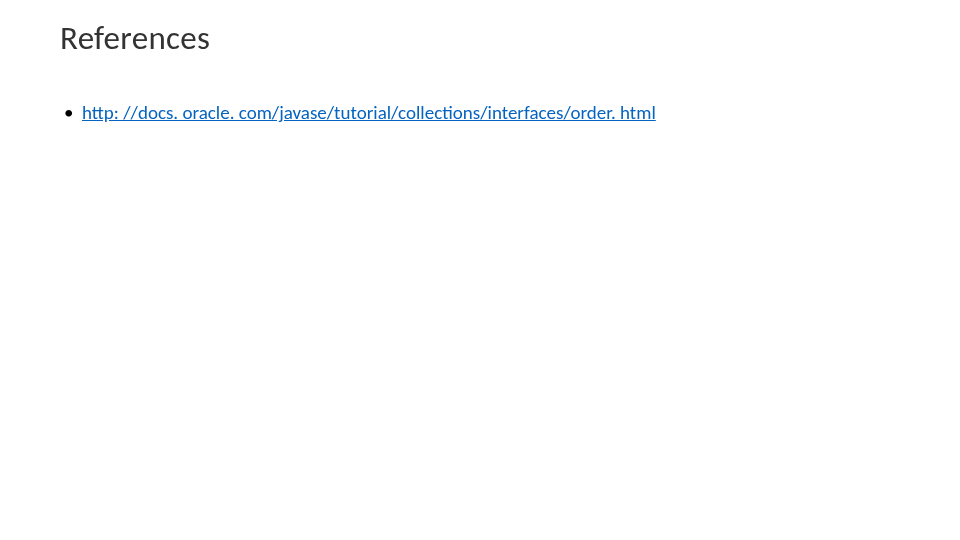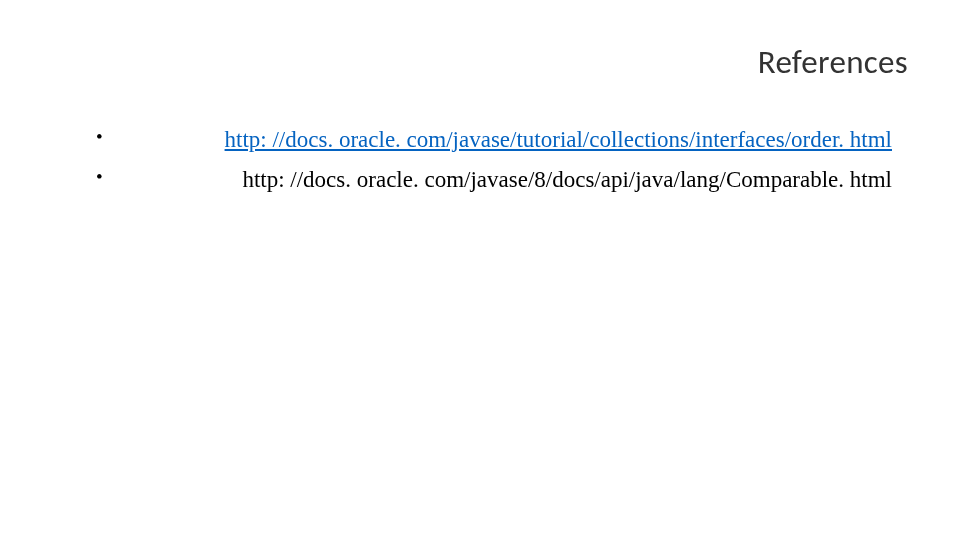--- a/index.html
+++ b/index.html
@@ -1,19 +1,18 @@
 <!DOCTYPE html>
 <html><head>
   <meta charset="utf-8">
   <style>
     * {
-      margin: 8px;
+      margin: 0;
       padding: 0;
       box-sizing: border-box;
-      text-align: right;
     }
     body {
       width: 960px;
       height: 540px;
       background: #ffffff;
       font-family: Calibri, Arial, sans-serif;
       color: #000000;
       padding: 18px 60px 0 60px;
     }
     .title {
@@ -22,25 +21,24 @@
       color: #333333;
       margin-bottom: 42px;
       letter-spacing: 0.3px;
     }
     .bullet-list {
       list-style: none;
       padding-left: 22px;
     }
     .bullet-item {
       position: relative;
-      font-size: 23px;
+      font-size: 19px;
       line-height: 1.4;
       margin-bottom: 2px;
       color: #000000;
-      font-family: Liberation Serif, serif;
     }
     .bullet-item::before {
       content: "•";
       position: absolute;
       left: -18px;
       top: 0;
       font-size: 19px;
       color: #000000;
     }
     .link {
@@ -54,16 +52,13 @@
   </style>
 </head>
 <body>
 
 <h1 class="title">References</h1>
 
 <ul class="bullet-list">
   <li class="bullet-item">
     <a class="link">http: //docs. oracle. com/javase/tutorial/collections/interfaces/order. html</a>
   </li>
-  <li class="bullet-item">
-    <span class="plain">http: //docs. oracle. com/javase/8/docs/api/java/lang/Comparable. html</span>
-  </li>
 </ul>
 
 </body></html>

